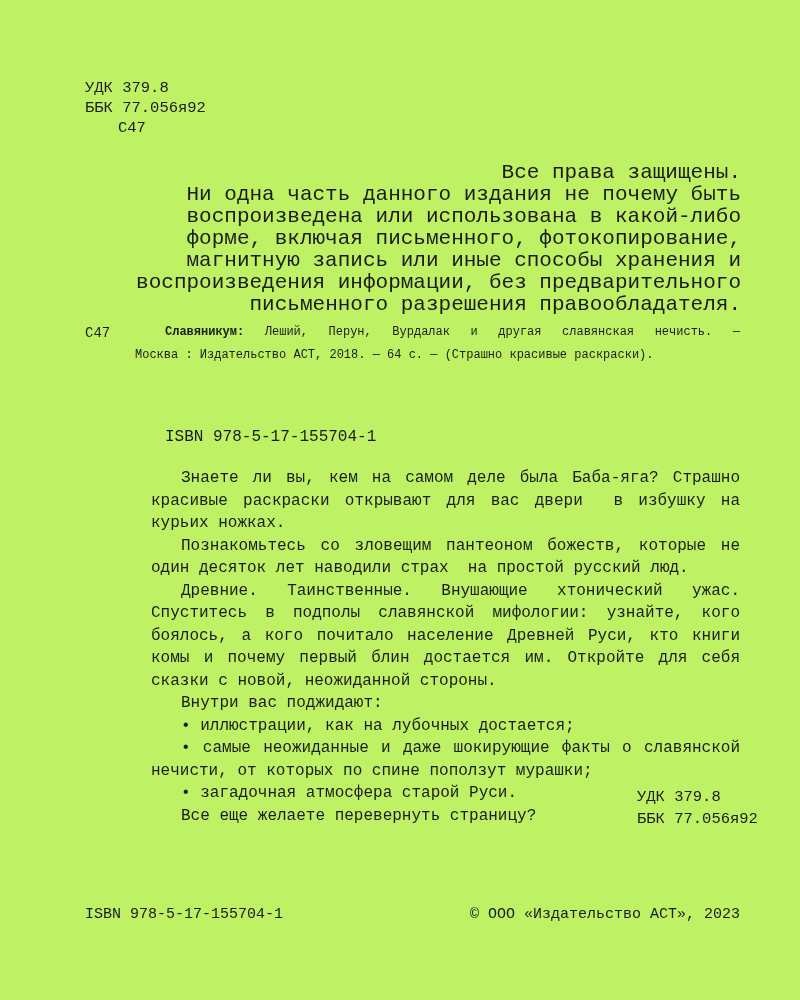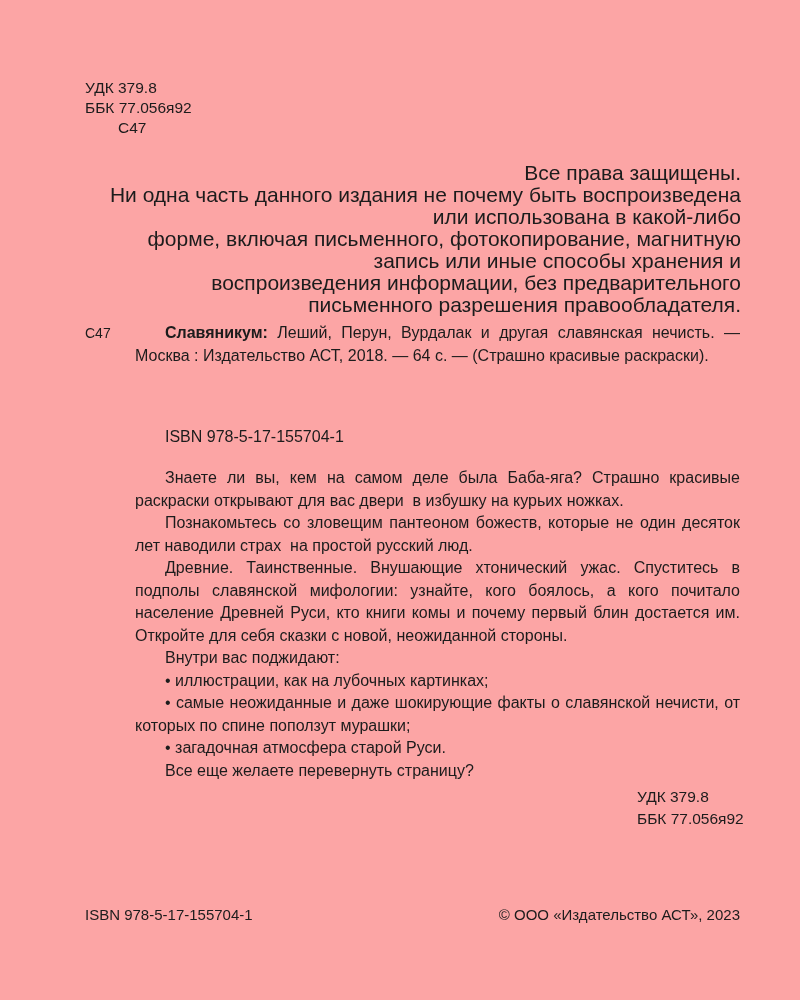--- a/index.html
+++ b/index.html
@@ -1,21 +1,21 @@
 <!DOCTYPE html>
 <html><head>
 <meta charset="utf-8">
 <style>
   html,body{margin:0;padding:0;background:#ffffff;}
   .page{
     position:relative;
     width:800px;height:1000px;
-    background:#fca5a5;
+    background:#bef264;
     color:#1c1c1c;
-    font-family:Liberation Sans, sans-serif;
+    font-family:Liberation Mono, monospace;
     overflow:hidden;
   }
   .line{white-space:pre-wrap;}
 
   .head-codes{
     position:absolute;left:85px;top:78px;
     font-size:15.5px;line-height:20px;
   }
   .head-codes .sign{padding-left:33px;}
 
@@ -29,21 +29,21 @@
     position:absolute;left:85px;top:264px;width:656px;
     font-size:15.5px;text-align:center;
   }
 
   .catalog-code{
     position:absolute;left:85px;top:325px;
     font-size:14px;
   }
   .catalog{
     position:absolute;left:135px;top:321px;width:605px;
-    font-size:16px;line-height:23px;
+    font-size:12px;line-height:23px;
   }
   .cat-l1{
     text-indent:30px;
     text-align:justify;
     text-align-last:justify;
   }
   .bold{font-weight:bold;}
 
   .isbn-mid{
     position:absolute;left:165px;top:428px;
@@ -51,20 +51,21 @@
   }
 
   .annotation{
     position:absolute;left:135px;top:467px;width:605px;
     font-size:16px;line-height:22.5px;
   }
   .para{
     white-space:pre-wrap;
     text-indent:30px;
     text-align:justify;
+    margin-left:16px;
   }
 
   .tail-codes{
     position:absolute;left:637px;top:786px;
     font-size:15.5px;line-height:22px;
   }
 
   .footer-isbn{
     position:absolute;left:85px;top:906px;
     font-size:15px;
@@ -101,21 +102,21 @@
     <div class="line">Москва : Издательство АСТ, 2018. — 64 с. — (Страшно красивые раскраски).</div>
   </div>
 
   <div class="isbn-mid">ISBN 978-5-17-155704-1</div>
 
   <div class="annotation">
       <div class="para">Знаете ли вы, кем на самом деле была Баба-яга? Страшно красивые раскраски открывают для вас двери  в избушку на курьих ножках.</div>
       <div class="para">Познакомьтесь со зловещим пантеоном божеств, которые не один десяток лет наводили страх  на простой русский люд.</div>
       <div class="para">Древние. Таинственные. Внушающие хтонический ужас. Спуститесь в подполы славянской мифологии: узнайте, кого боялось, а кого почитало население Древней Руси, кто книги комы и почему первый блин достается им. Откройте для себя сказки с новой, неожиданной стороны.</div>
       <div class="para">Внутри вас поджидают:</div>
-      <div class="para">• иллюстрации, как на лубочных картинках;</div>
+      <div class="para">• иллюстрации, как на лубочных достается;</div>
       <div class="para">• самые неожиданные и даже шокирующие факты о славянской нечисти, от которых по спине поползут мурашки;</div>
       <div class="para">• загадочная атмосфера старой Руси.</div>
       <div class="para">Все еще желаете перевернуть страницу?</div>
     </div>
 
   <div class="tail-codes">
     <div>УДК 379.8</div>
     <div>ББК 77.056я92</div>
   </div>
 

